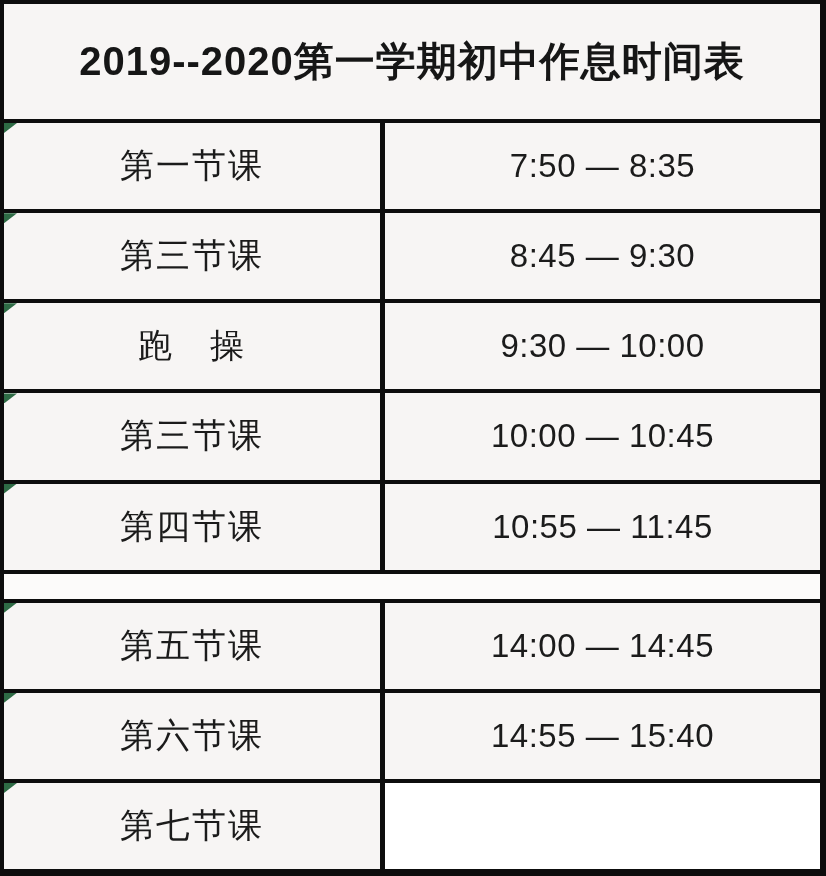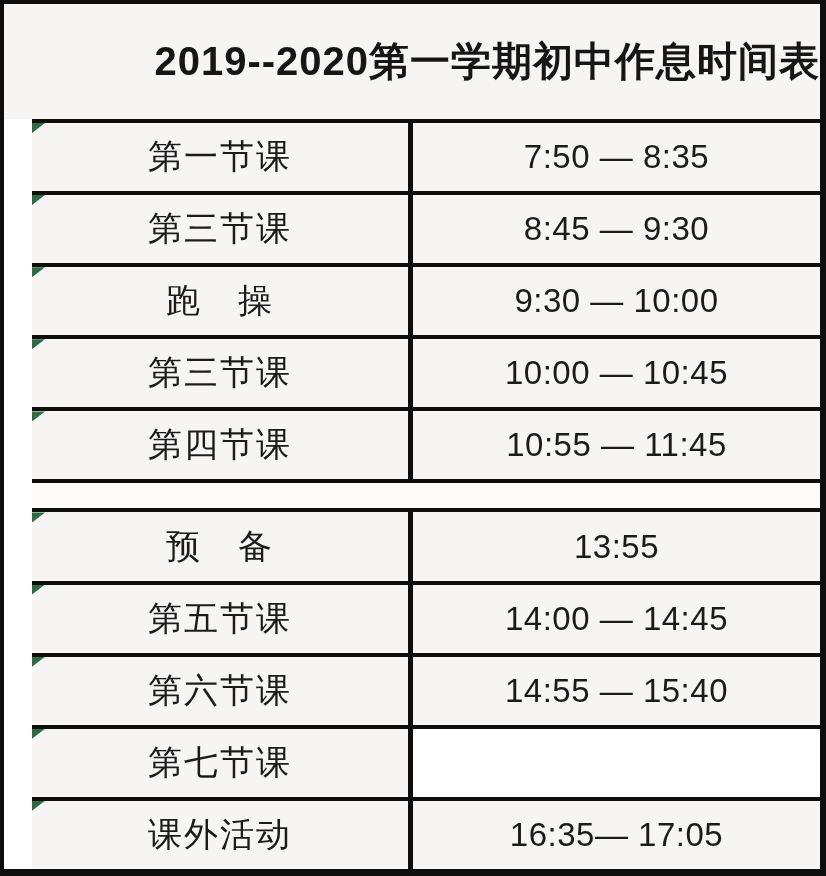--- a/index.html
+++ b/index.html
@@ -27,36 +27,35 @@
     border-bottom: 7px solid var(--border-black);
     display: flex;
     flex-direction: column;
   }
   .title-row {
     height: 115px;
     flex: 0 0 115px;
     background: var(--cell-bg);
     display: flex;
     align-items: center;
-    justify-content: flex-end;
+    justify-content: center;
   }
   .title-text {
     font-size: 40px;
     font-weight: bold;
     color: #161616;
     letter-spacing: 1px;
     white-space: nowrap;
   }
   .row {
     position: relative;
     display: flex;
     border-top: 4px solid var(--border-black);
     flex: 1 1 auto;
     min-height: 0;
-    margin-left: 28px;
   }
   .row.separator {
     flex: 0 0 29px;
     height: 29px;
     background: var(--separator-bg);
   }
   .cell {
     display: flex;
     align-items: center;
     justify-content: center;
@@ -113,36 +112,26 @@
         <div class="cell cell-time">10:00 — 10:45</div>
       </div>
       <div class="row period">
         <span class="corner-triangle"></span>
         <div class="cell cell-label">第四节课</div>
         <div class="cell cell-time">10:55 — 11:45</div>
       </div>
       <div class="row separator"></div>
       <div class="row period">
         <span class="corner-triangle"></span>
-        <div class="cell cell-label">预　备</div>
-        <div class="cell cell-time">13:55</div>
-      </div>
-      <div class="row period">
-        <span class="corner-triangle"></span>
         <div class="cell cell-label">第五节课</div>
         <div class="cell cell-time">14:00 — 14:45</div>
       </div>
       <div class="row period">
         <span class="corner-triangle"></span>
         <div class="cell cell-label">第六节课</div>
         <div class="cell cell-time">14:55 — 15:40</div>
       </div>
       <div class="row period">
         <span class="corner-triangle"></span>
         <div class="cell cell-label">第七节课</div>
       </div>
-      <div class="row period">
-        <span class="corner-triangle"></span>
-        <div class="cell cell-label">课外活动</div>
-        <div class="cell cell-time">16:35— 17:05</div>
-      </div>
     </div>
 </div>
 
 </body></html>

